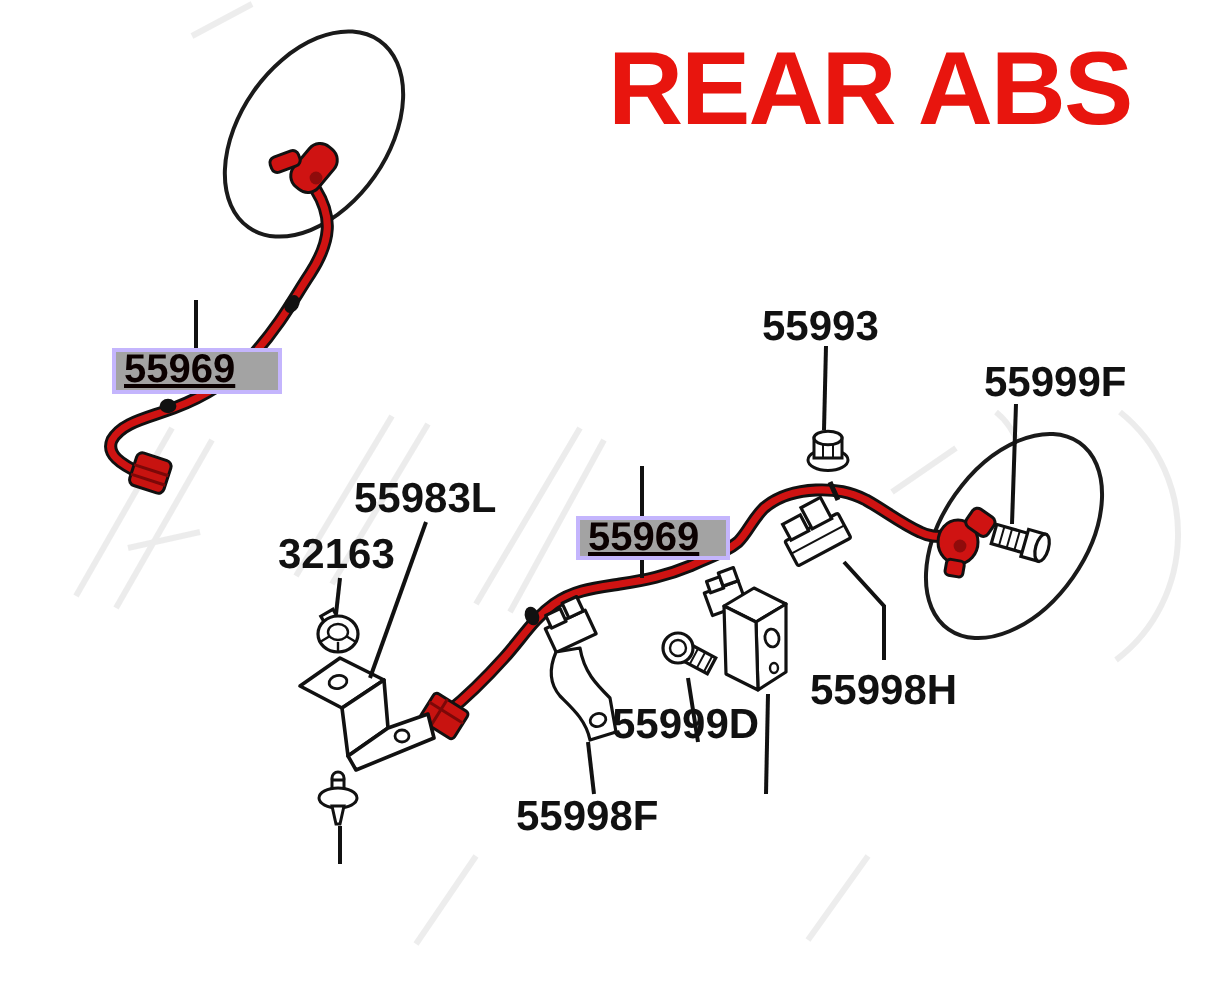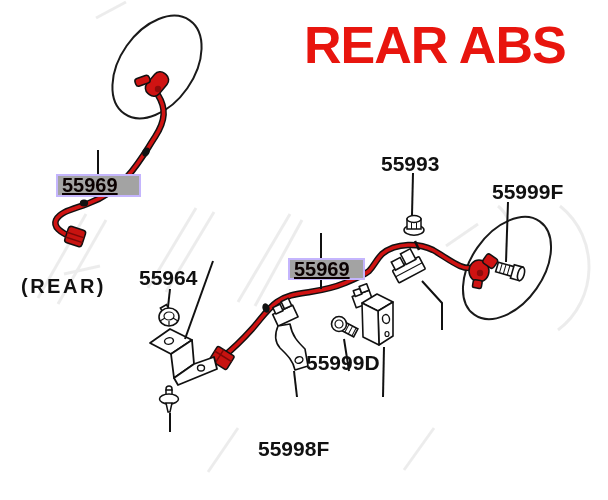--- a/index.html
+++ b/index.html
@@ -24,21 +24,21 @@
     padding:0 0 0 4px;box-sizing:border-box;white-space:nowrap;margin-top:48px;
   }
   #hl-left {left:56px;top:126px;width:85px;height:23px;}
   #hl-main {left:288px;top:210px;width:77px;height:22px;}
   #pn-55993 {left:381px;top:153px;}
   #pn-55999F{left:471px;top:181px;margin-left:21px;}
   #pn-55983L{left:177px;top:239px;}
   #pn-55964 {left:139px;top:267px;}
   #pn-55991C{left:135px;top:433px;}
   #pn-55999D{left:306px;top:352px;}
-  #pn-55998F{left:258px;top:398px;margin-top:40px;}
+  #pn-55998F{left:258px;top:398px;}
   #pn-55998G{left:346px;top:398px;}
   #pn-55998H{left:405px;top:335px;}
   #rear-label{left:21px;top:275px;font-size:20px;letter-spacing:2.5px;}
 </style>
 </head>
 <body>
 
 <div id="stage">
 
   <svg id="diagram-svg" width="608" height="500" viewBox="0 0 608 500">
@@ -208,18 +208,19 @@
 
   <div class="title">
     <div>REAR ABS</div>
   </div>
 
   <div class="hl-box" id="hl-left">55969</div>
   <div class="hl-box" id="hl-main">55969</div>
 
   <div class="pn" id="pn-55993">55993</div>
   <div class="pn" id="pn-55999F">55999F</div>
-  <div class="pn" id="pn-55964">55964</div>
+  <div class="pn" id="pn-55983L">55983L</div>
+  <div class="pn" id="pn-55964">32163</div>
   <div class="pn" id="pn-55999D">55999D</div>
   <div class="pn" id="pn-55998F">55998F</div>
-  <div class="pn" id="rear-label">(REAR)</div>
+  <div class="pn" id="pn-55998H">55998H</div>
 
 </div>
 
 </body></html>

